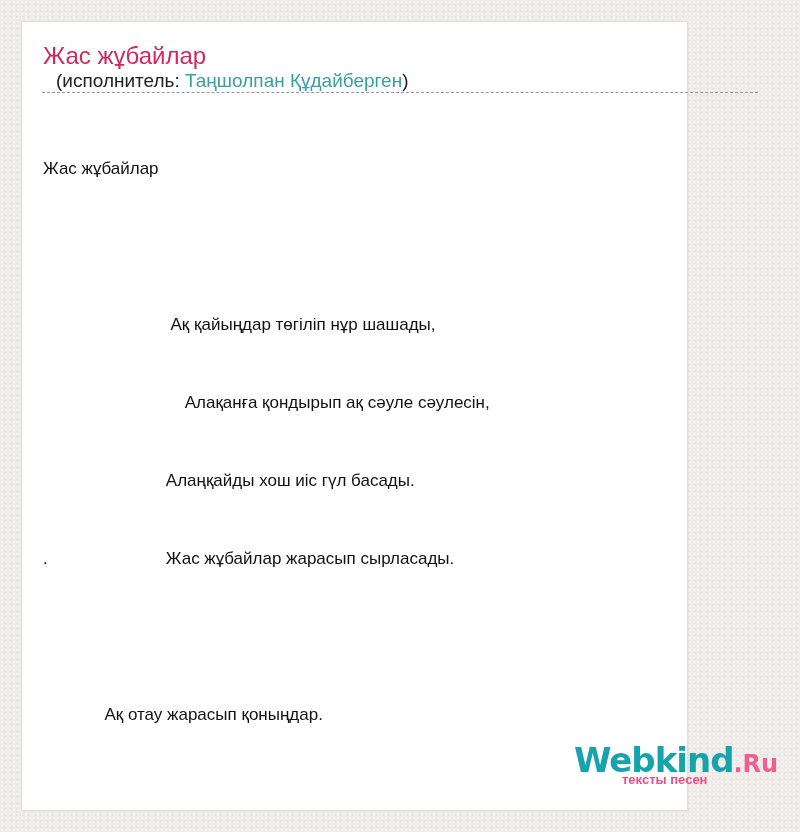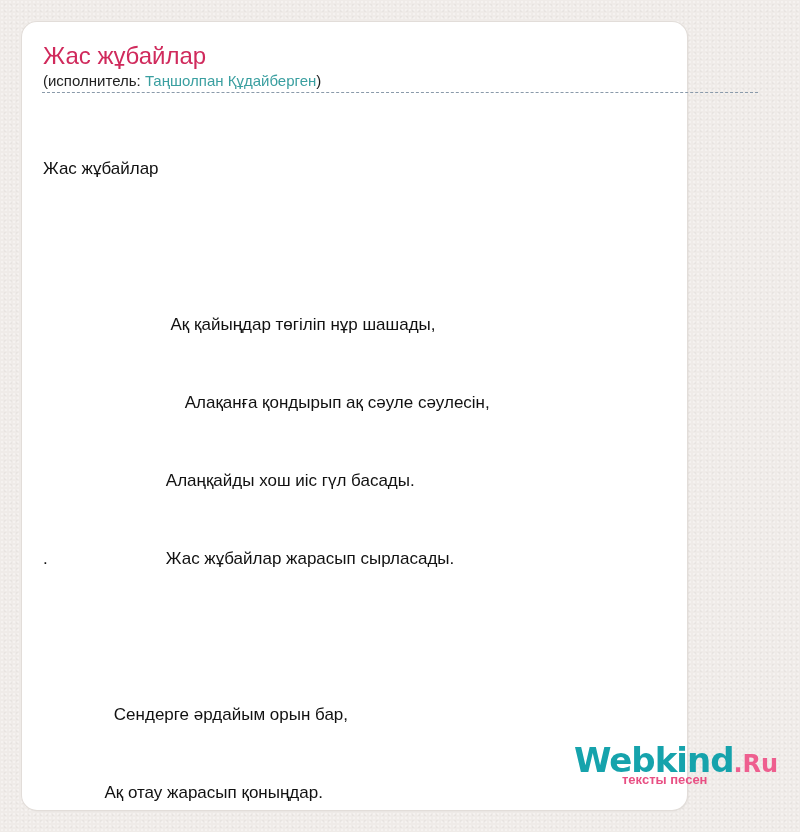--- a/index.html
+++ b/index.html
@@ -20,38 +20,37 @@
       font-family: "Liberation Sans", "DejaVu Sans", sans-serif;
     }
     .panel {
       position: absolute;
       left: 22px;
       top: 22px;
       width: 665px;
       height: 788px;
       background: #ffffff;
       box-shadow: 0 0 0 1px #e2ddd9, 1px 1px 2px rgba(0,0,0,0.08);
-      border-radius: 15px;
     }
     .title {
       position: absolute;
       left: 21px;
       top: 19px;
       font-size: 24px;
       color: #d02a5c;
       line-height: 30px;
       margin: 0;
       font-weight: normal;
       white-space: nowrap;
     }
     .artist-line {
       position: absolute;
-      left: 21px;
+      left: 34px;
       top: 50px;
-      font-size: 15px;
+      font-size: 19px;
       line-height: 18px;
       color: #222;
       white-space: nowrap;
     }
     .artist-link {
       color: #3a9fa0;
       text-decoration: none;
       cursor: pointer;
     }
     .divider {
@@ -124,21 +123,20 @@
   <div class="divider"></div>
 
   <div class="lyrics">
     <span class="lyric-line">Жас жұбайлар</span>
     <span class="lyric-line"></span>
     <span class="lyric-line">                           Ақ қайыңдар төгіліп нұр шашады,</span>
     <span class="lyric-line">                              Алақанға қондырып ақ сәуле сәулесін,</span>
     <span class="lyric-line">                          Алаңқайды хош иіс гүл басады.</span>
     <span class="lyric-line">.                         Жас жұбайлар жарасып сырласады.</span>
     <span class="lyric-line"></span>
-    <span class="lyric-line">               Сендерге әрдайым орын бар,</span>
     <span class="lyric-line">             Ақ отау жарасып қоныңдар.</span>
     
     
     
     
     
     
     
     
     

